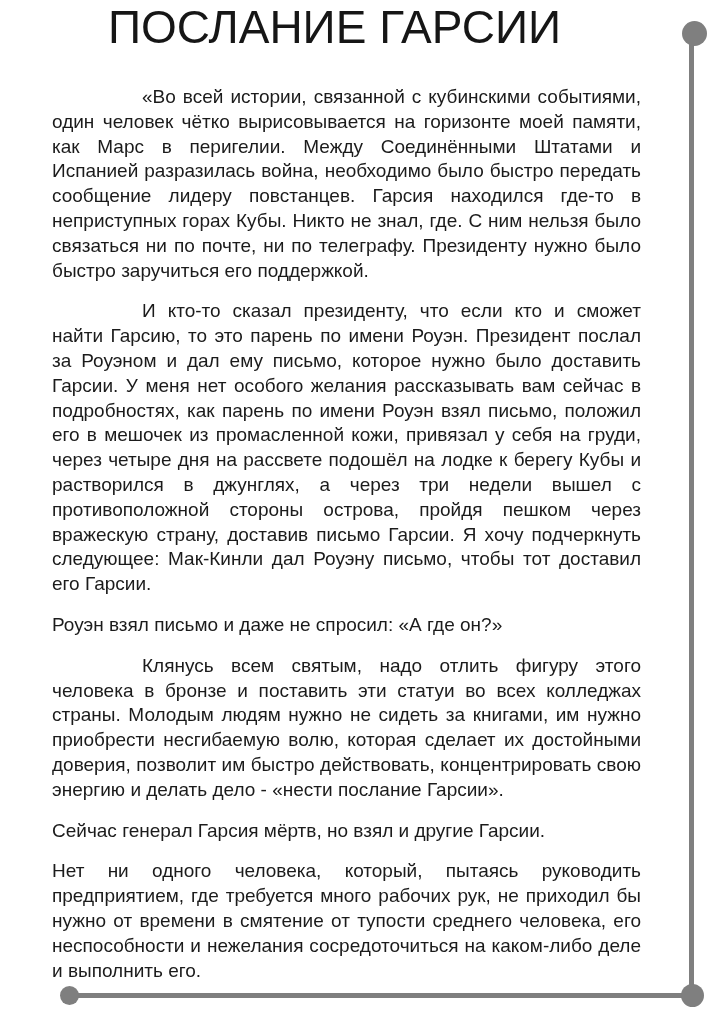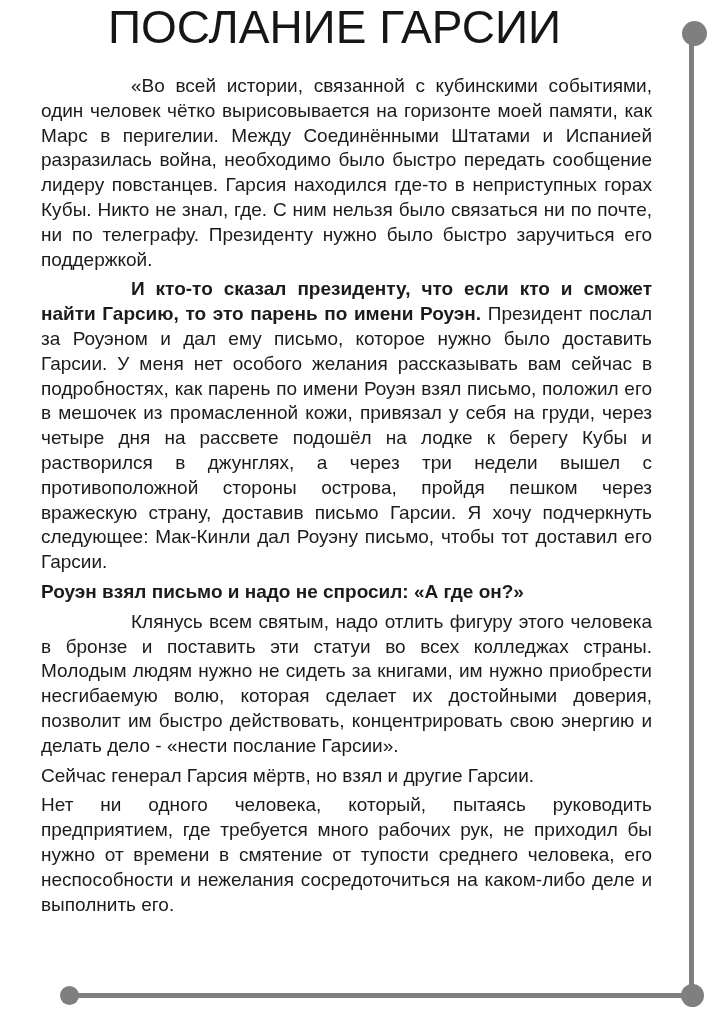--- a/index.html
+++ b/index.html
@@ -26,43 +26,43 @@
 
   .content {
     position: absolute;
     left: 36px; top: 69px;
     width: 621px;
     text-align: justify;
     font-size: 19px;
     line-height: 24.8px;
     color: #1b1b1b;
   }
-  .content p { margin: 5px; }
+  .content p { margin: 16px; }
   .content p.indent { text-indent: 90px; }
-  .content .b { font-weight: 700; }
+  .content .b { font-weight: 400; }
 
   
   .deco { position: absolute; background: var(--line-color, #7f7f7f); }
   .vline { left: 689px; top: 33px; width: 5px; height: 962px; }
   .hline { left: 70px; top: 993px; width: 624px; height: 5px; }
   .circle { border-radius: 50%; }
   .c-top   { left: 682px; top: 21px;  width: 25px; height: 25px; }
   .c-right { left: 681px; top: 984px; width: 23px; height: 23px; }
   .c-left  { left: 60px;  top: 986px; width: 19px; height: 19px; }
 </style>
 </head>
 <body>
 
 <div class="page">
   <h1 class="title">ПОСЛАНИЕ ГАРСИИ</h1>
 
   <div class="content" id="content" style="color: rgb(27, 27, 27);">
       <p class="indent"><span>«Во всей истории, связанной с кубинскими событиями, один человек чётко вырисовывается на горизонте моей памяти, как Марс в перигелии.  Между Соединёнными Штатами и Испанией разразилась война, необходимо было быстро передать сообщение лидеру повстанцев. Гарсия находился где-то в неприступных горах Кубы. Никто не знал, где. С ним нельзя было связаться ни по почте, ни по телеграфу. Президенту нужно было быстро заручиться его поддержкой.</span></p>
       <p class="indent"><span class="b">И кто-то сказал президенту, что если кто и сможет найти Гарсию, то это парень по имени Роуэн.</span><span>  Президент послал за Роуэном и дал ему письмо, которое нужно было доставить Гарсии. У меня нет особого желания рассказывать вам сейчас в подробностях, как парень по имени Роуэн взял письмо, положил его в мешочек из промасленной кожи, привязал у себя на груди, через четыре дня на рассвете подошёл на лодке к берегу Кубы и растворился в джунглях, а через три недели вышел с противоположной стороны острова, пройдя пешком через вражескую страну, доставив письмо Гарсии. Я хочу подчеркнуть следующее: Мак-Кинли дал Роуэну письмо, чтобы тот доставил его Гарсии.</span></p>
-      <p><span class="b">Роуэн взял письмо и надо не спросил: «А где он?»</span></p>
+      <p><span class="b">Роуэн взял письмо и даже не спросил: «А где он?»</span></p>
       <p class="indent"><span>Клянусь всем святым, надо отлить фигуру этого человека в бронзе и поставить эти статуи во всех колледжах страны. Молодым людям нужно не сидеть за книгами, им нужно приобрести несгибаемую волю, которая сделает их достойными доверия, позволит им быстро действовать, концентрировать свою энергию и делать дело - «нести послание Гарсии».</span></p>
       <p><span>Сейчас генерал Гарсия мёртв, но взял и другие Гарсии.</span></p>
       <p><span>Нет ни одного человека, который, пытаясь руководить предприятием, где требуется много рабочих рук, не приходил бы нужно от времени в смятение от тупости среднего человека, его неспособности и нежелания сосредоточиться на каком-либо деле и выполнить его.</span></p>
     </div>
 
   <div class="deco vline"></div>
   <div class="deco hline"></div>
   <div class="deco circle c-top"></div>
   <div class="deco circle c-right"></div>
   <div class="deco circle c-left"></div>

